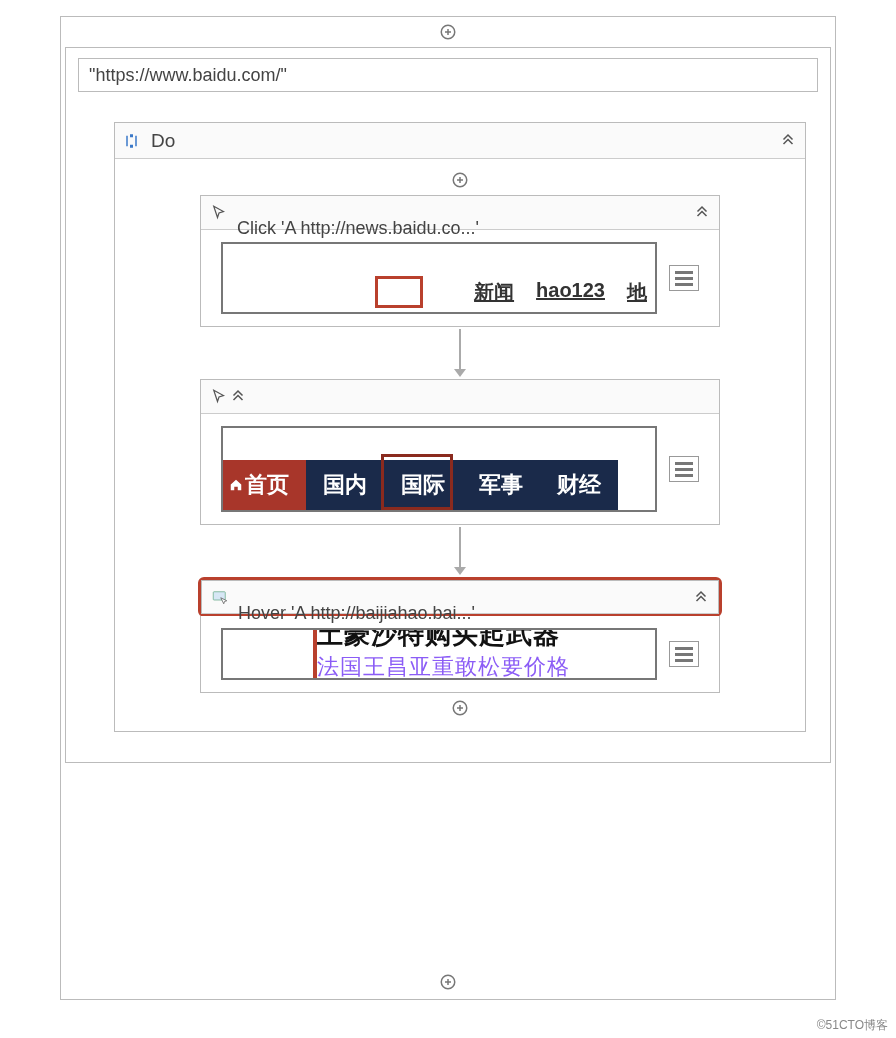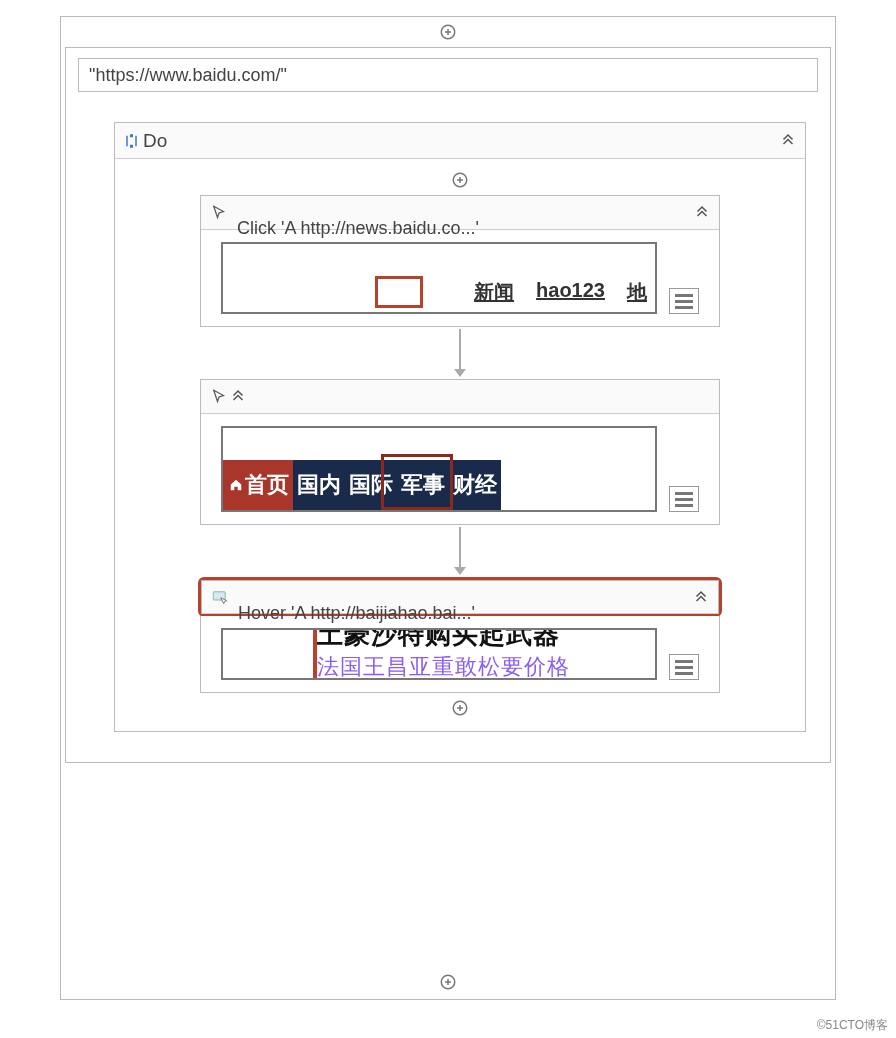--- a/index.html
+++ b/index.html
@@ -22,39 +22,39 @@
 
   .url-field { height: 34px; border: 1px solid #bbb; display: flex; align-items: center; padding: 0 10px; font-size: 18px; color: #444; background: #fff; }
 
   .do-container { margin: 30px 12px 0 36px; border: 1px solid #bbb; }
   .do-header { display: flex; align-items: center; padding: 4px 8px; background: #fafafa; border-bottom: 1px solid #ccc; height: 36px; font-size: 19px; color: #444; }
   .do-body { padding: 6px 16px 8px 16px; }
 
   .child-activity { margin: 0 auto 0 auto; border: 1px solid #bbb; background: #fff; width: 100%; max-width: 520px; }
   .child-header { display: flex; align-items: center; padding: 4px 8px; background: #fafafa; border-bottom: 1px solid #ccc; height: 34px; font-size: 18px; color: #444; }
   .child-header .title { margin-left: 8px; flex: 1; white-space: nowrap; overflow: hidden; text-overflow: ellipsis; margin-top: 32px; }
-  .child-body { padding: 12px 20px; display: flex; align-items: flex-end; gap: 12px; }
+  .child-body { padding: 12px 20px; display: flex; align-items: center; gap: 12px; }
 
   .selector-preview { border: 2px solid #777; padding: 0; height: 72px; flex: 1; overflow: hidden; background: #fff; position: relative; }
   .hamburger { width: 30px; height: 26px; border: 1px solid #999; display: flex; flex-direction: column; align-items: center; justify-content: center; gap: 3px; background: #fff; flex-shrink: 0; }
   .hamburger span { display: block; width: 18px; height: 3px; background: #777; }
 
   
   .connector { display: flex; flex-direction: column; align-items: center; margin: 2px 0; }
   .connector .line { width: 2px; height: 42px; background: #aaa; }
   .connector .arrowhead { width: 0; height: 0; border-left: 6px solid transparent; border-right: 6px solid transparent; border-top: 8px solid #aaa; margin-top: -2px; }
 
   
   .baidu-links { position: absolute; bottom: 6px; left: 0; right: 0; display: flex; gap: 22px; justify-content: flex-end; padding: 0 8px; font-size: 20px; color: #333; font-weight: 700; text-decoration: underline; }
   .baidu-links .link { display: inline-block; }
   .red-box-1 { position: absolute; border: 3px solid #b9402d; }
 
   
   .newsnav { position: absolute; bottom: 0; left: 0; right: 0; height: 50px; display: flex; color: #fff; font-weight: 700; font-size: 22px; }
-  .newsnav .tab { display: flex; align-items: center; justify-content: center; padding: 0 4px; background: #1a2a4a; }
+  .newsnav .tab { display: flex; align-items: center; justify-content: center; padding: 0 17px; background: #1a2a4a; }
   .newsnav .tab.home { background: #a8362a; }
   .red-box-2 { position: absolute; border: 3px solid #8a2a1e; }
 
   
   .hover-highlight { border: 3px solid #b9402d; border-radius: 6px; padding: 0; margin: 0 auto; width: 100%; max-width: 524px; }
   .hover-highlight .child-activity { border: none; }
   .hover-highlight .child-activity > .child-header { border-top: 1px solid #bbb; border-left: 1px solid #bbb; border-right: 1px solid #bbb; align-items: center; }
 
   
   .headline-box { position: absolute; bottom: -4px; left: 90px; right: 0; border-top: 4px solid #b9402d; border-left: 4px solid #b9402d; padding: 2px 0 0 0; }
@@ -92,21 +92,21 @@
         <div class="do-container">
           <div class="do-header">
             <span class="do-icon">
               <svg viewBox="0 0 24 24">
                   <rect x="8" y="3" width="4" height="4" fill="#3a78c8"></rect>
                   <rect x="8" y="17" width="4" height="4" fill="#3a78c8"></rect>
                   <line x1="4" y1="5" x2="4" y2="19" stroke="#3a78c8" stroke-width="2"></line>
                   <line x1="16" y1="5" x2="16" y2="19" stroke="#3a78c8" stroke-width="2"></line>
                 </svg>
             </span>
-            <span class="title" style="flex:1;">Do</span>
+            <span class="title" style="margin-left:8px; flex:1;">Do</span>
             <span class="chevron">
               <svg viewBox="0 0 24 24" fill="none" stroke="currentColor" stroke-width="2">
                   <polyline points="6 14 12 8 18 14"></polyline>
                   <polyline points="6 20 12 14 18 20"></polyline>
                 </svg>
             </span>
           </div>
 
           <div class="do-body">
 

